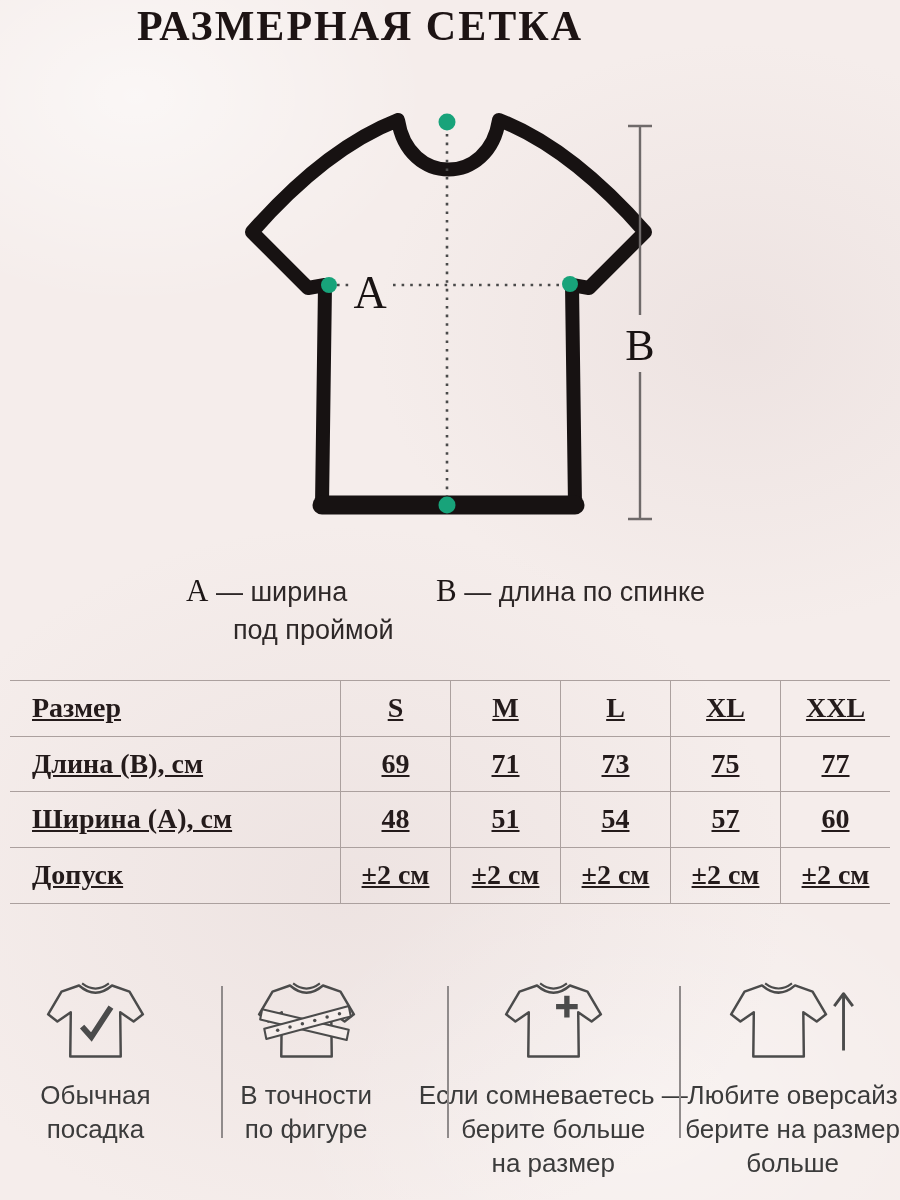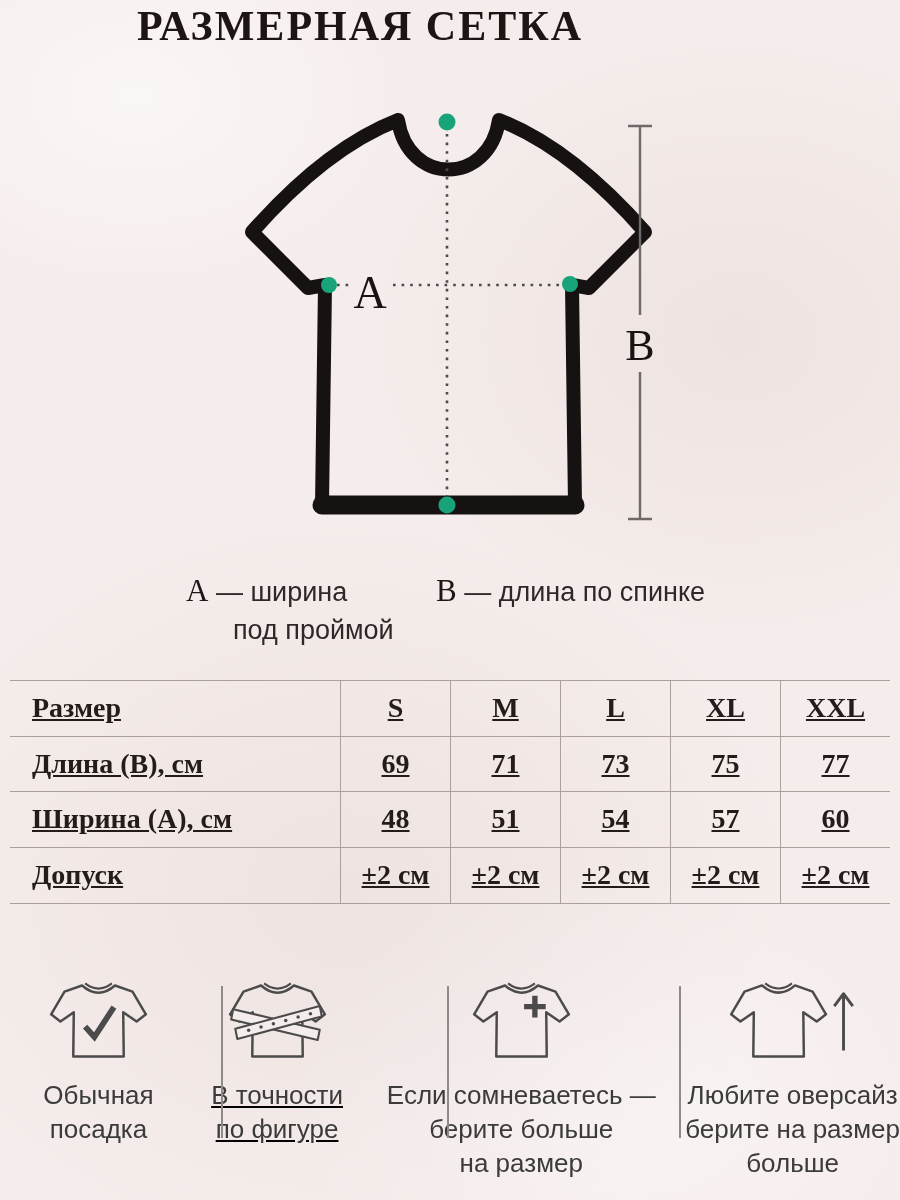--- a/index.html
+++ b/index.html
@@ -39,23 +39,23 @@
     display:grid;grid-template-columns:330px repeat(5,110px);grid-auto-rows:55.5px;
     border-top:1.5px solid var(--line);border-bottom:1.5px solid var(--line);
     font-family:"Liberation Serif", serif;font-size:28px;font-weight:600;color:#241b1b;text-decoration:underline;
   }
   .st-cell{display:flex;align-items:center;justify-content:center;border-bottom:1.5px solid var(--line);}
   .st-cell.last-row{border-bottom:none;text-align:right;}
   .st-cell.col-label{justify-content:flex-start;padding-left:22px;}
   .st-cell.col-size{border-left:1.5px solid var(--line);}
 
   .fit-guide{position:absolute;left:0;top:958px;width:900px;display:flex;}
-  .fg-col{display:flex;flex-direction:column;align-items:center;padding-top:12px;margin-left:32px;}
+  .fg-col{display:flex;flex-direction:column;align-items:center;padding-top:12px;}
   .fg-col.c1{width:222px;}
-  .fg-col.c2{width:268px;text-decoration:underline;}
+  .fg-col.c2{width:268px;}
   .fg-col.c3{width:264px;}
   .fg-col.c4{width:224px;}
   .fg-icon{height:100px;display:flex;align-items:center;justify-content:center;}
   .fg-icon svg{height:93px;}
   .fg-text{margin-top:8px;text-align:center;font-size:26px;line-height:34px;color:#3b3b3b;}
   .fg-text div{white-space:nowrap;}
   .fg-divider{position:absolute;width:2px;top:986px;height:152px;background:#908b8b;}
   .fg-divider.d1{left:221px;}
   .fg-divider.d2{left:447px;}
   .fg-divider.d3{left:679px;}

